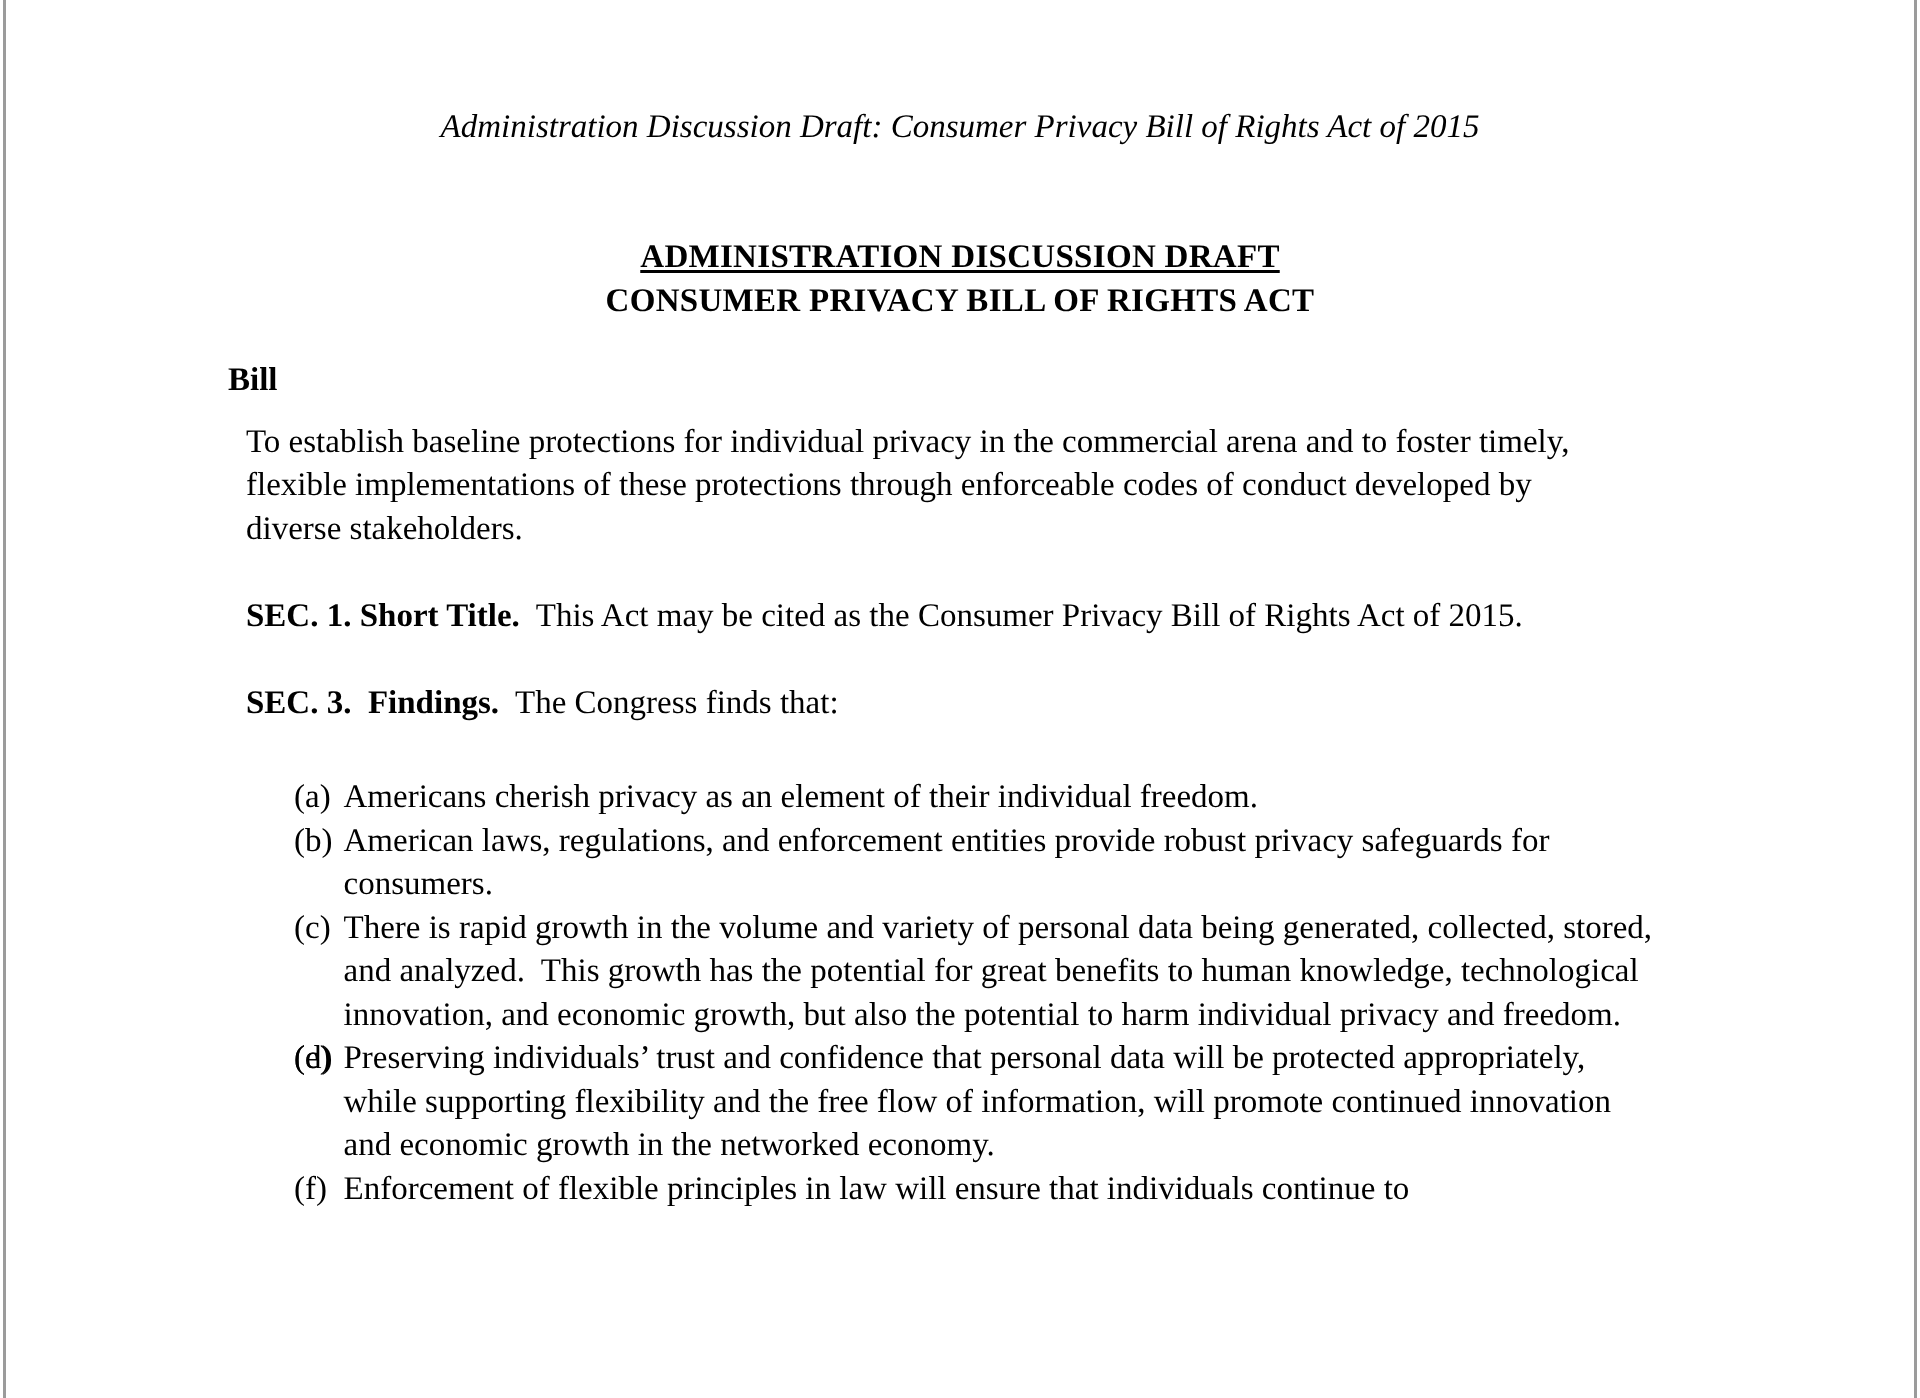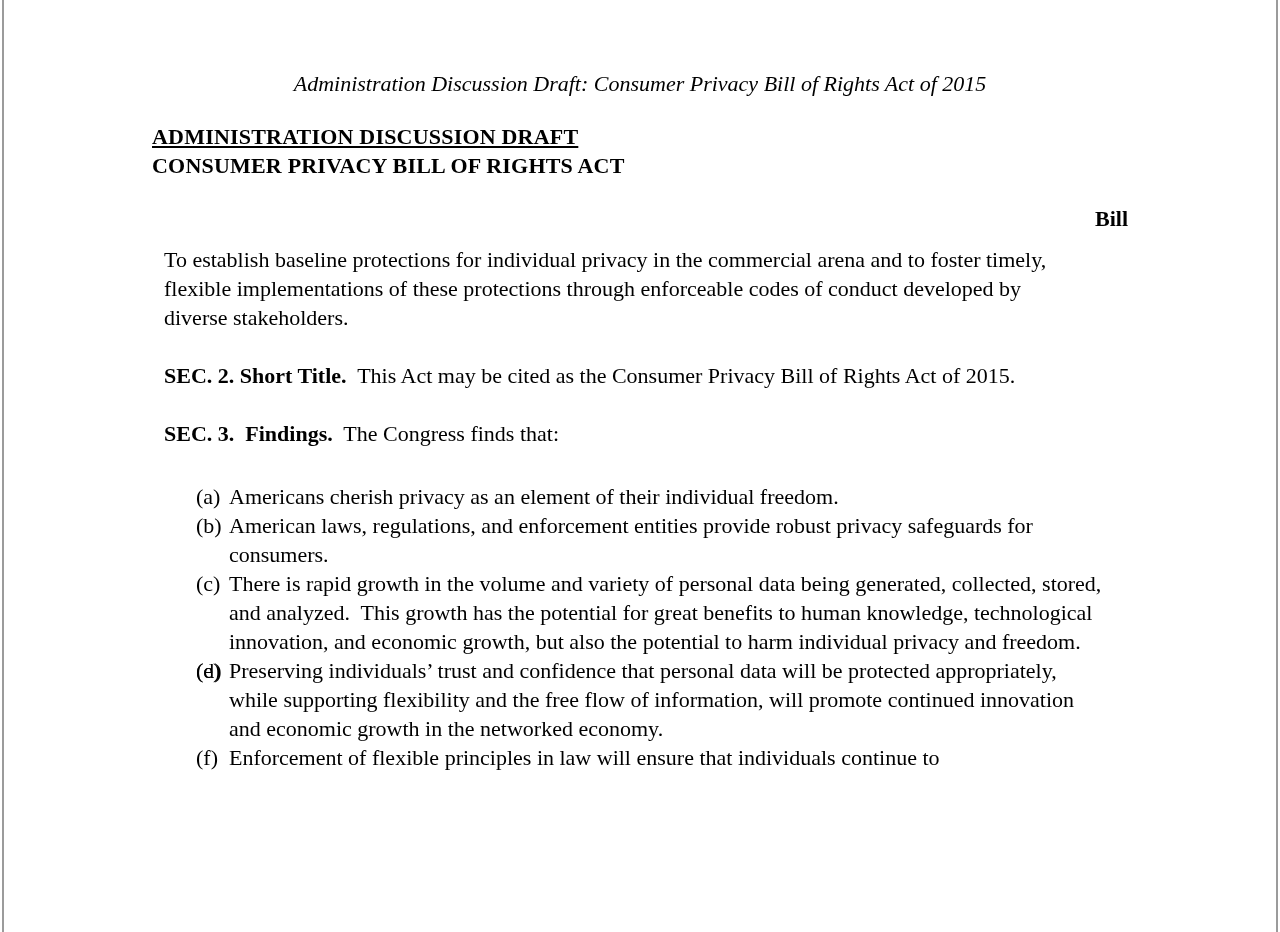--- a/index.html
+++ b/index.html
@@ -28,33 +28,33 @@
     font-size: 22px;
     line-height: 29px;
   }
 
   .header-note {
     margin: 0;
     text-align: center;
     font-style: italic;
   }
 
-  .title-block { margin-top: 24px; }
+  .title-block { margin-top: 58px; text-align: center; }
   .title-line {
     margin: 0;
     font-size: 22px;
     font-weight: bold;
     line-height: 29px;
     letter-spacing: 0.2px;
   }
   .underlined { text-decoration: underline; }
 
   .bill-heading {
     margin: 24px 0 0 0;
-    text-align: right;
+    text-align: left;
     font-weight: bold;
   }
 
   .para {
     margin: 12px;
     padding-right: 26px;
     white-space: pre-wrap;
   }
   .sec-para { margin-top: 29px; }
   .sec-label { font-weight: bold; }
@@ -86,21 +86,21 @@
 
   <div class="title-block">
     <p class="title-line underlined">ADMINISTRATION DISCUSSION DRAFT</p>
     <p class="title-line">CONSUMER PRIVACY BILL OF RIGHTS ACT</p>
   </div>
 
   <p class="bill-heading">Bill</p>
 
   <p class="para">To establish baseline protections for individual privacy in the commercial arena and to foster timely, flexible implementations of these protections through enforceable codes of conduct developed by diverse stakeholders.</p>
 
-  <p class="para sec-para"><span class="sec-label">SEC. 2. Short Title.</span><span>  This Act may be cited as the Consumer Privacy Bill of Rights Act of 2015.</span></p>
+  <p class="para sec-para"><span class="sec-label">SEC. 1. Short Title.</span><span>  This Act may be cited as the Consumer Privacy Bill of Rights Act of 2015.</span></p>
 
 
   <p class="para sec-para"><span class="sec-label">SEC. 3.  Findings.</span><span>  The Congress finds that:</span></p>
 
   <ol class="findings-list">
     <li class="finding-item"><span class="finding-marker">(a)</span><span>Americans cherish privacy as an element of their individual freedom.</span></li>
     <li class="finding-item"><span class="finding-marker">(b)</span><span>American laws, regulations, and enforcement entities provide robust privacy safeguards for consumers.</span></li>
     <li class="finding-item"><span class="finding-marker">(c)</span><span>There is rapid growth in the volume and variety of personal data being generated, collected, stored, and analyzed.  This growth has the potential for great benefits to human knowledge, technological innovation, and economic growth, but also the potential to harm individual privacy and freedom.</span></li>
     <li class="finding-item"><span class="finding-marker">(d)</span></li>
     <li class="finding-item"><span class="finding-marker">(e)</span><span>Preserving individuals’ trust and confidence that personal data will be protected appropriately, while supporting flexibility and the free flow of information, will promote continued innovation and economic growth in the networked economy.</span></li>

